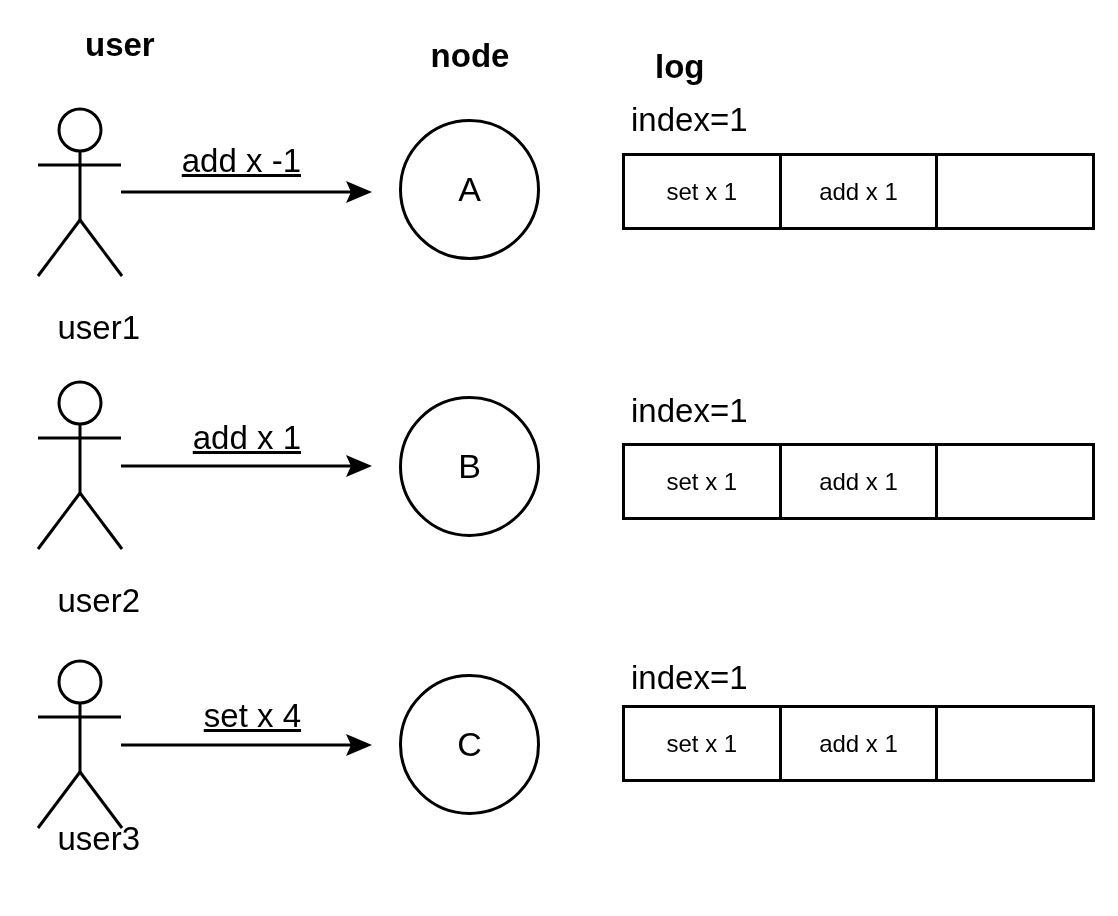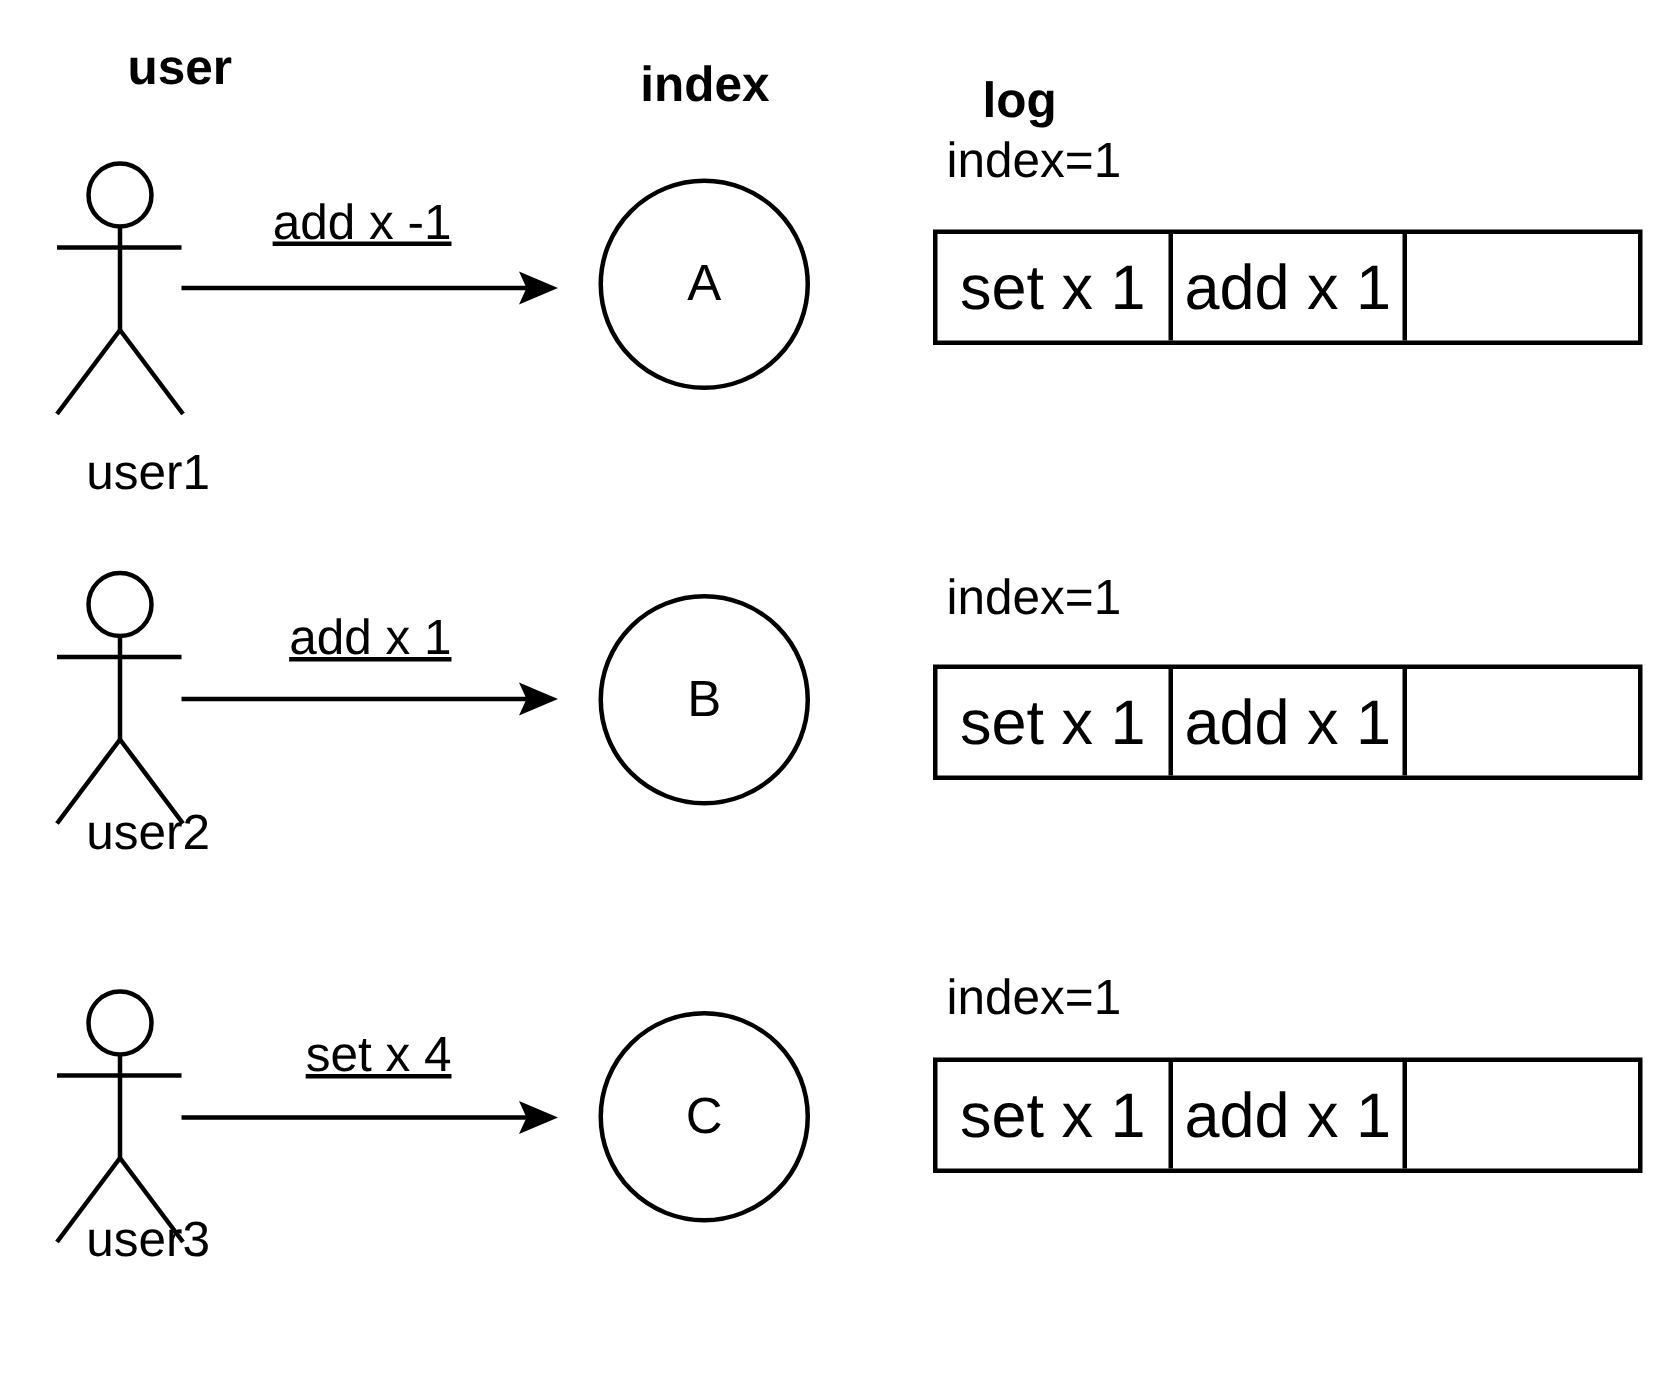--- a/index.html
+++ b/index.html
@@ -6,21 +6,21 @@
   #canvas{
     position:relative;
     width:1118px;height:916px;
     background:#ffffff;
     font-family:"Liberation Sans", sans-serif;
     color:#000000;
     overflow:hidden;
   }
   .abs{position:absolute;}
   .hdr{font-size:33px;font-weight:bold;line-height:33px;white-space:nowrap;}
-  .txt{font-size:33px;line-height:33px;white-space:nowrap;}
+  .txt{font-size:33px;line-height:33px;white-space:nowrap;margin-top:13px;}
   .center{text-align:center;}
   .msg-label{left:121px;width:180px;text-align:right;text-decoration:underline;}
   .actor-label{left:20px;width:120px;text-align:right;}
   .index-label{left:631px;}
   .node-circle{
     left:399px;width:141px;height:141px;
     box-sizing:border-box;
     border:3px solid #000000;border-radius:50%;
     background:#ffffff;
     display:flex;align-items:center;justify-content:center;
@@ -29,21 +29,21 @@
   .log-table{
     left:622px;width:473px;height:77px;
     box-sizing:border-box;
     border:3px solid #000000;
     background:#ffffff;
     display:flex;
   }
   .log-cell{
     flex:1;
     display:flex;align-items:center;justify-content:center;
-    font-size:42px;white-space:nowrap;
+    font-size:24px;white-space:nowrap;
   }
   .log-cell + .log-cell{border-left:3px solid #000000;}
   svg{position:absolute;left:0;top:0;}
   .stroke{stroke:#000000;stroke-width:3;fill:none;}
   .fillhead{fill:#000000;stroke:none;}
 </style>
 </head>
 <body>
 
 <div id="canvas">
@@ -84,37 +84,37 @@
       <line class="stroke" x1="80" y1="772" x2="122" y2="828"></line>
     </g>
 
     <g>
       <line class="stroke" x1="121" y1="745" x2="354" y2="745"></line>
       <polygon class="fillhead" points="372,745 346,734 351,745 346,756"></polygon>
     </g>
   </svg>
 
   <div class="abs hdr" style="left:45px;top:28px;margin-left:40px;">user</div>
-  <div class="abs hdr center" style="left:410px;top:39px;width:120px;">index</div>
+  <div class="abs hdr center" style="left:410px;top:39px;width:120px;">node</div>
   <div class="abs hdr" style="left:655px;top:50px;">log</div>
 
   <div class="abs txt msg-label" style="top:131px;">add x -1</div>
   <div class="abs txt actor-label" style="top:298px;">user1</div>
   <div class="abs node-circle" style="top:119px;">
     <span>A</span>
   </div>
   <div class="abs txt index-label" style="top:90px;">index=1</div>
   <div class="abs log-table" style="top:153px;">
     <div class="log-cell">set x 1</div>
     <div class="log-cell">add x 1</div>
     <div class="log-cell"></div>
   </div>
 
   <div class="abs txt msg-label" style="top:408px;">add x 1</div>
-  <div class="abs txt actor-label" style="top:538px;">user2</div>
+  <div class="abs txt actor-label" style="top:571px;">user2</div>
   <div class="abs node-circle" style="top:396px;">
     <span>B</span>
   </div>
   <div class="abs txt index-label" style="top:381px;">index=1</div>
   <div class="abs log-table" style="top:443px;">
     <div class="log-cell">set x 1</div>
     <div class="log-cell">add x 1</div>
     <div class="log-cell"></div>
   </div>
 

